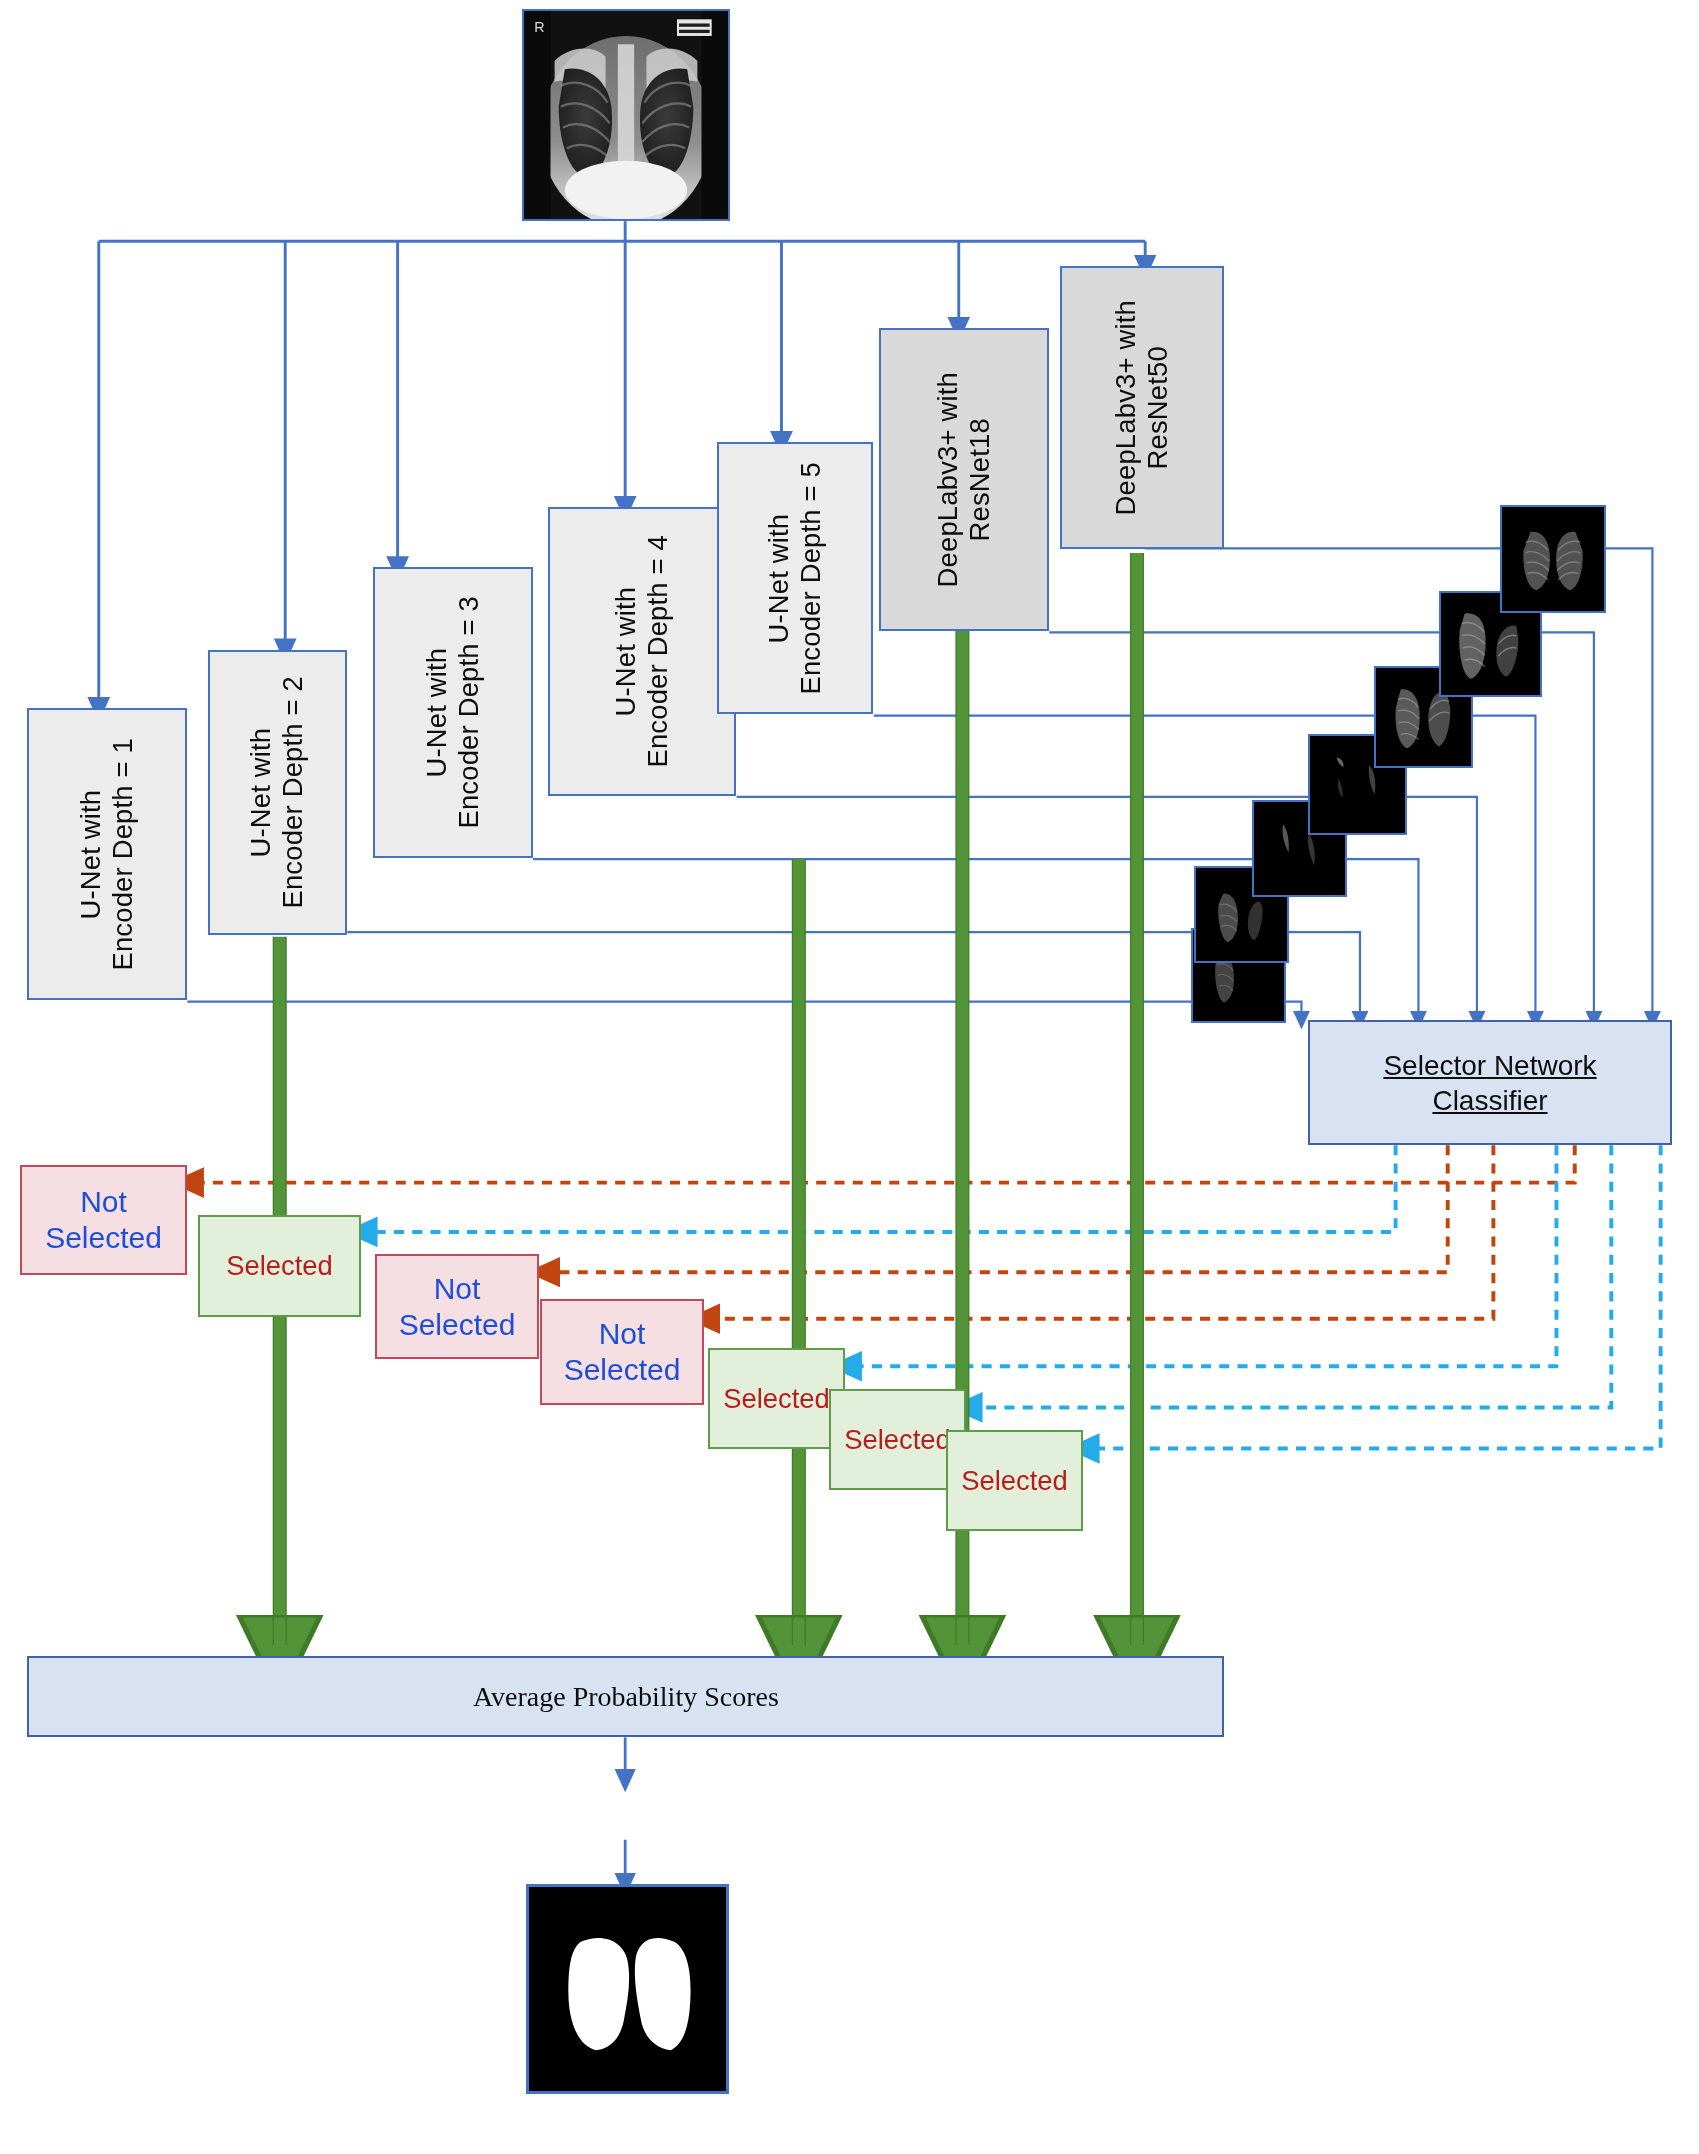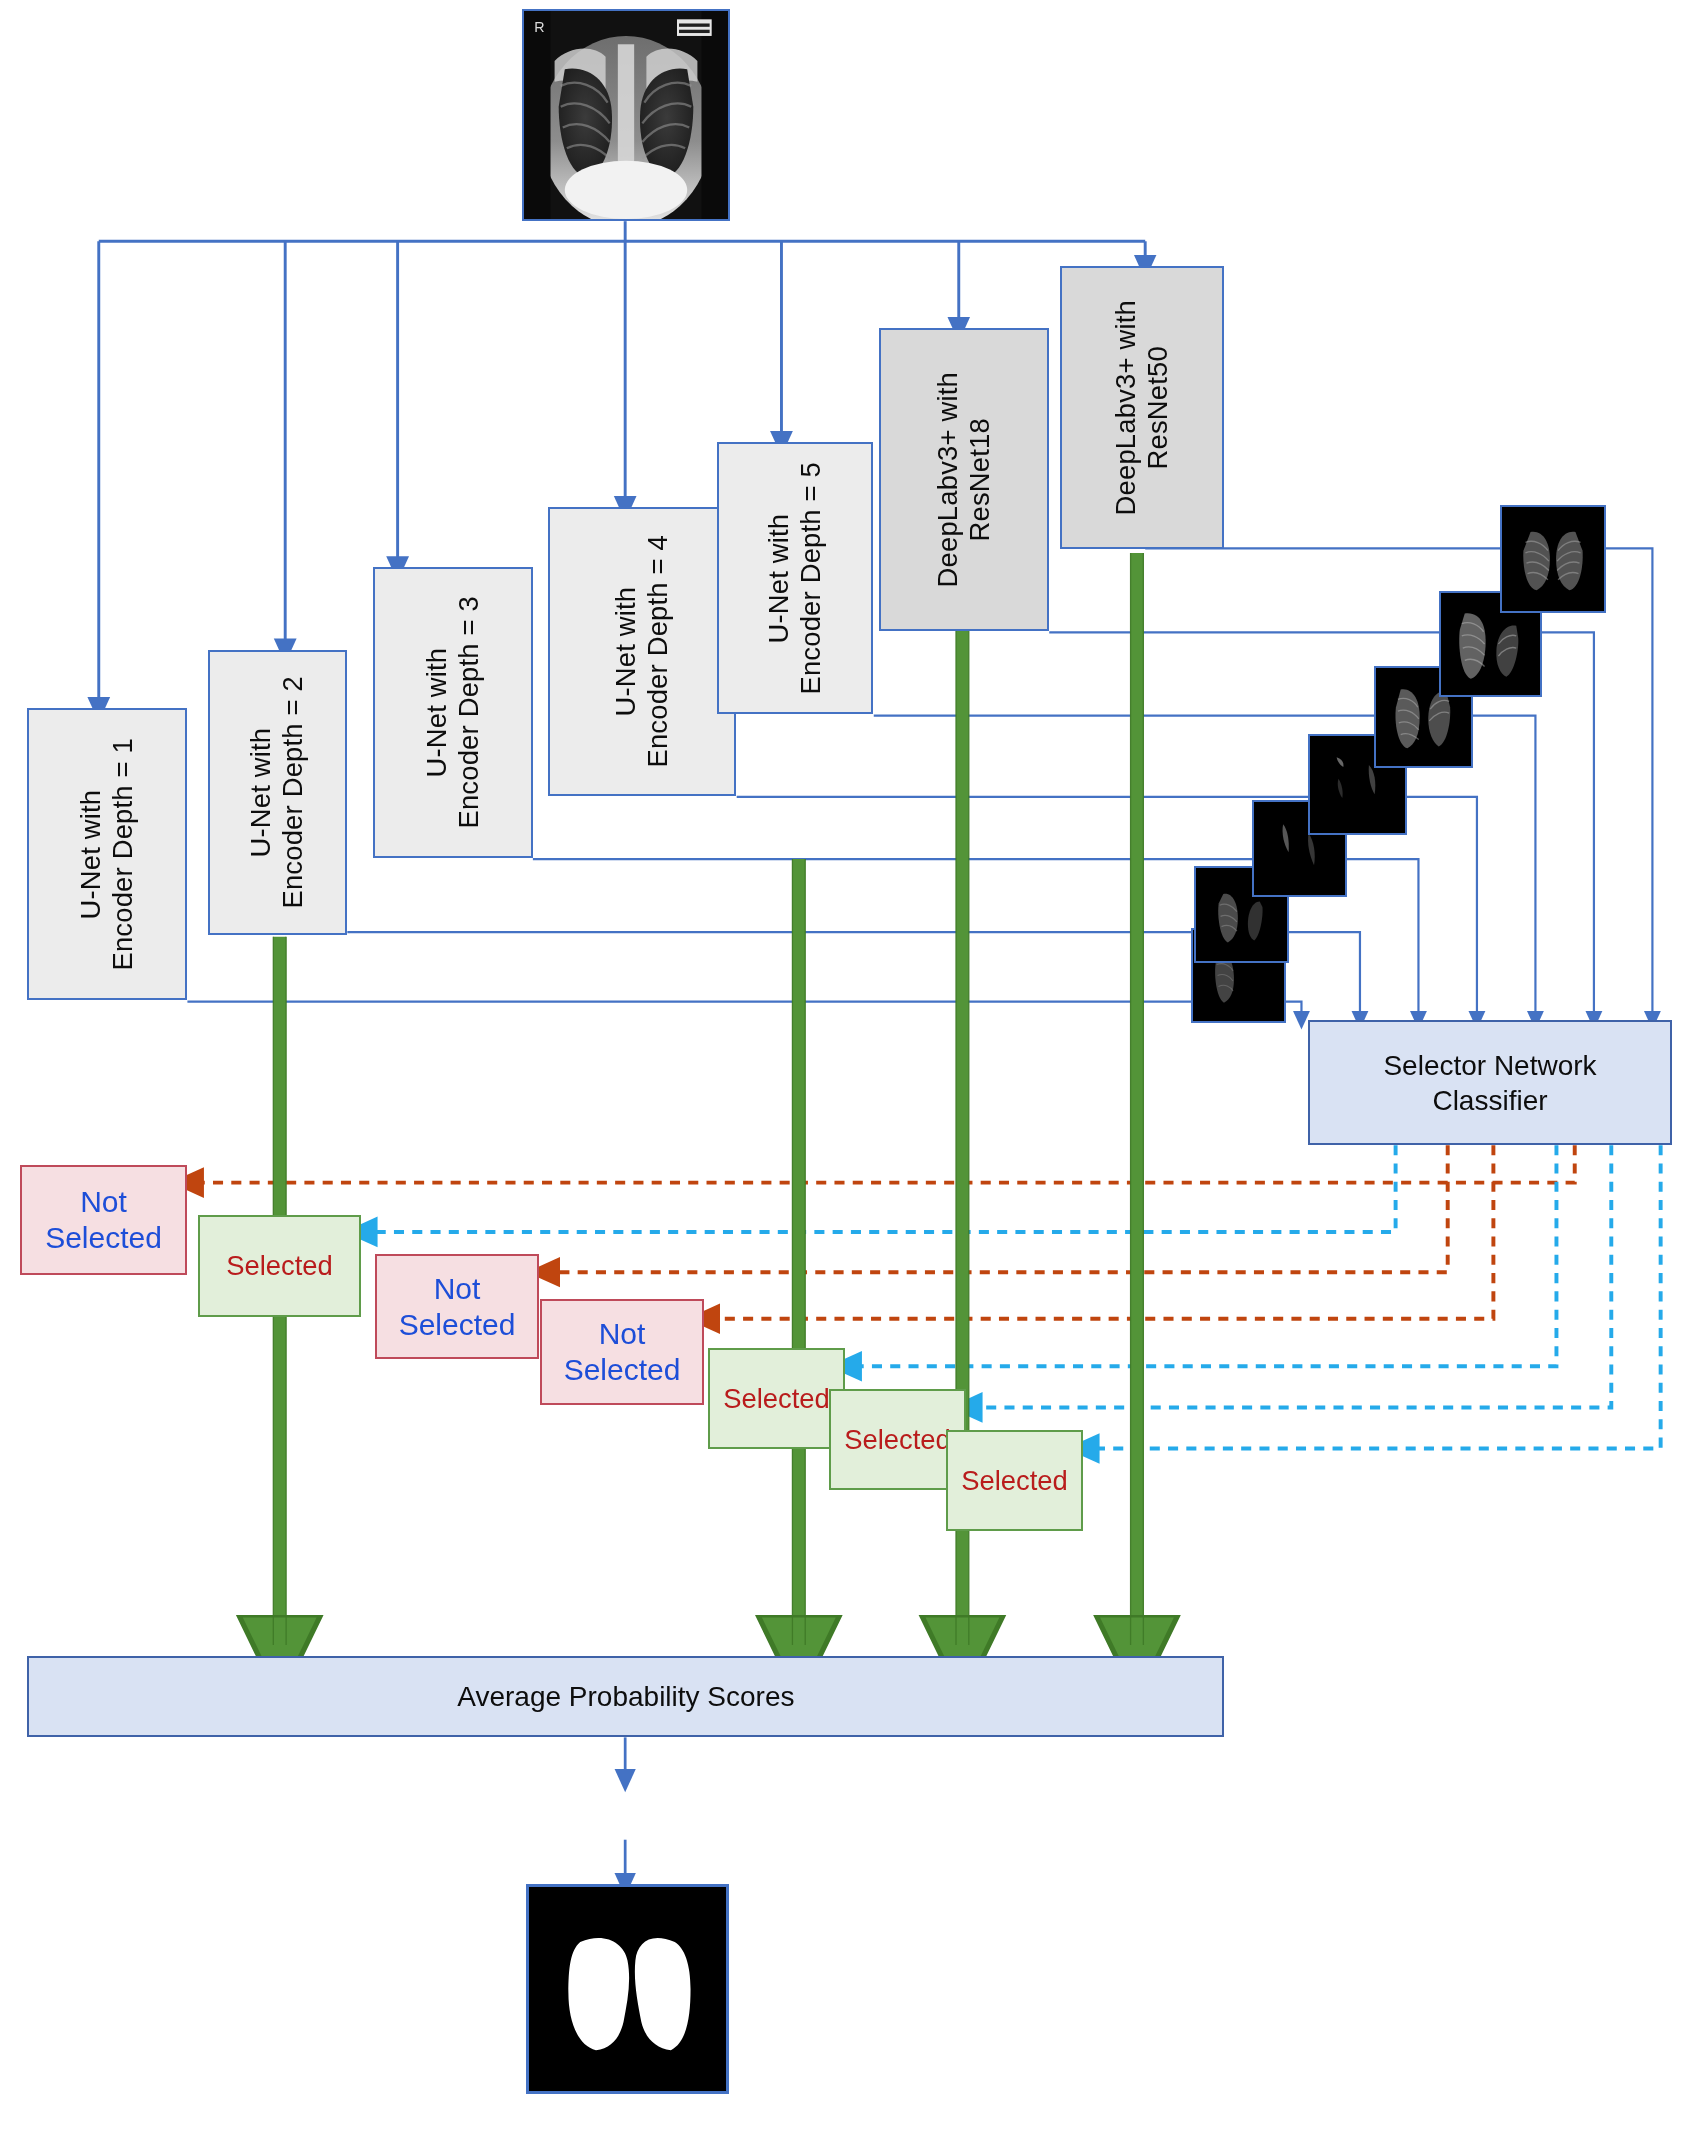--- a/index.html
+++ b/index.html
@@ -257,21 +257,21 @@
       <rect width="100" height="100" fill="#000"></rect>
       <path d="M30,26 C40,24 45,38 45,54 C45,68 41,76 34,80 C25,74 23,48 25,36 z" fill="#5f5f5f" opacity="0.7"></path>
       <g stroke="#8c8c8c" stroke-width="1.2" fill="none" opacity="0.45">
         <path d="M26,38 C33,35 41,39 44,45"></path>
           <path d="M27,50 C34,47 41,51 44,56"></path>
         <path d="M28,62 C35,59 41,62 44,67"></path>
       </g>
     </svg>
   </div>
 
-  <div class="node blue-box" style="left:1308px;top:1020px;width:364px;height:125px;z-index:35;">
+  <div class="node blue-box" style="left:1308px;top:1020px;width:364px;height:125px;z-index:35;text-decoration:underline;">
     <span>Selector Network
 Classifier</span>
   </div>
 
   <div class="node notsel-box" style="left:20px;top:1165px;width:167px;height:110px;z-index:36;">
     <span>Not Selected</span>
   </div>
 
   <div class="node sel-box" style="left:198px;top:1215px;width:163px;height:102px;z-index:36;">
     <span>Selected</span>
@@ -290,21 +290,21 @@
   </div>
 
   <div class="node sel-box" style="left:829px;top:1389px;width:137px;height:101px;z-index:36;">
     <span>Selected</span>
   </div>
 
   <div class="node sel-box" style="left:946px;top:1430px;width:137px;height:101px;z-index:36;">
     <span>Selected</span>
   </div>
 
-  <div class="node blue-box" style="left:27.4px;top:1656px;width:1197px;height:81px;z-index:38;">
+  <div class="node blue-box" style="left:27.4px;top:1656px;width:1197px;height:81px;z-index:38;font-family:Liberation Serif, serif;">
     <span>Average Probability Scores</span>
   </div>
 
 
   <div class="imgframe" style="left:526px;top:1884px;width:203px;height:210px;border-width:3.7px;">
     <svg viewBox="0 0 100 100" preserveAspectRatio="none">
       <rect width="100" height="100" fill="#000"></rect>
       <path d="M26,27 C38,22 48,27 50,36 C52,46 50,56 48,66 C46,74 42,79 34,80 C25,78 20,66 20,52 C20,40 21,31 26,27 z" fill="#fff"></path>
       <path d="M74,27 C62,22 55,27 54,36 C53,46 55,56 57,66 C59,74 64,79 72,80 C80,76 82,64 82,50 C82,38 79,30 74,27 z" fill="#fff"></path>
     </svg>

